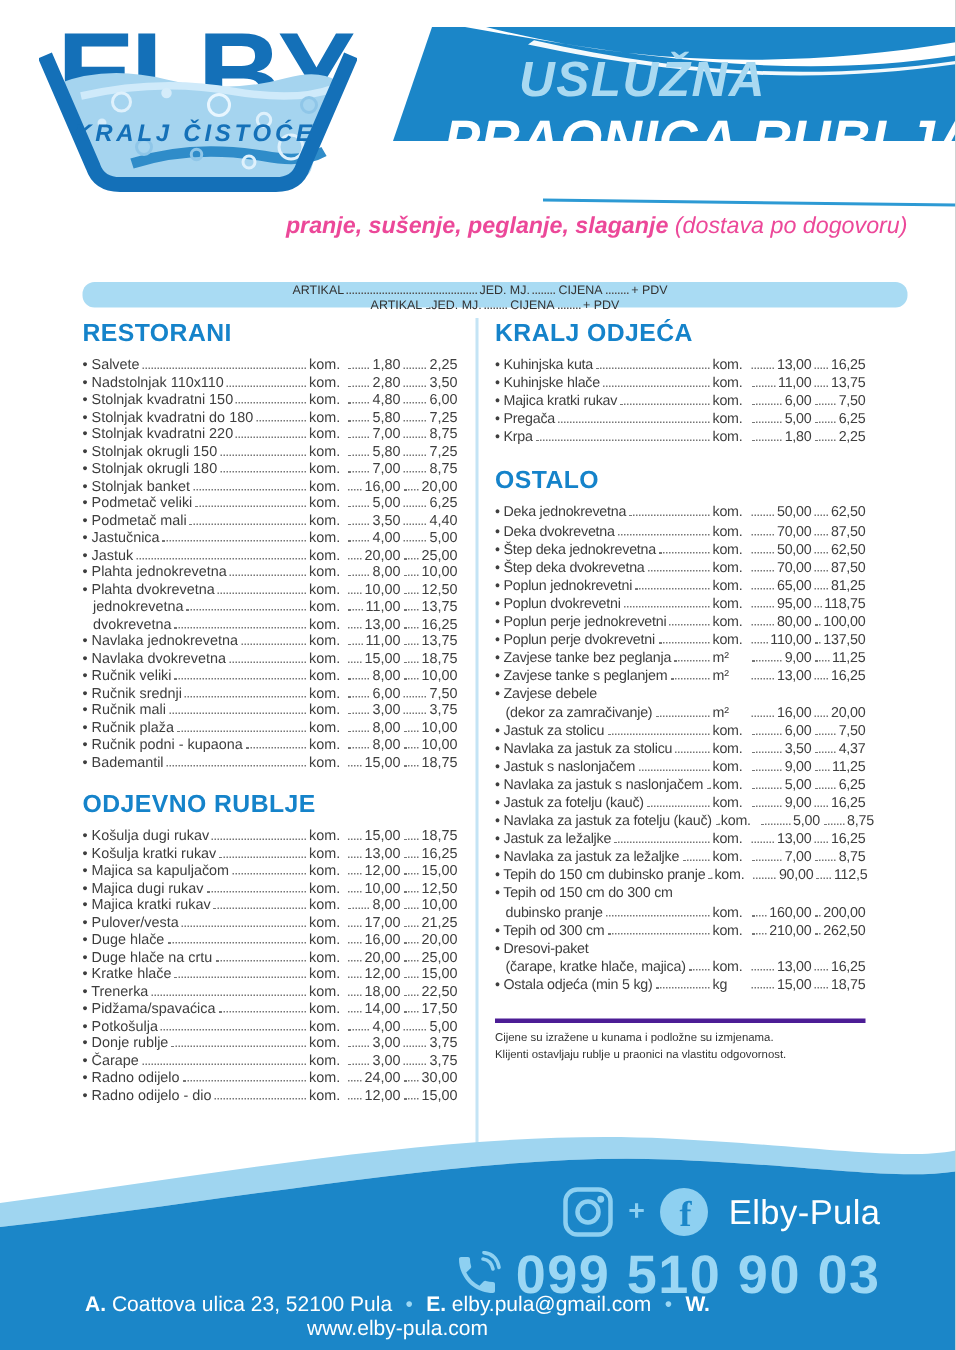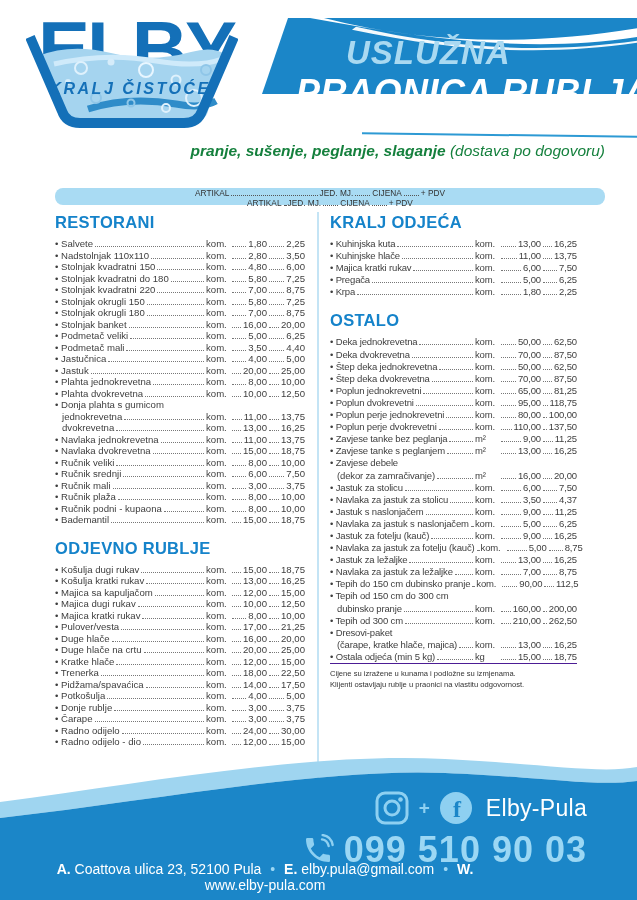--- a/index.html
+++ b/index.html
@@ -10,21 +10,21 @@
   .logo { position:absolute; left:26px; top:10px; width:212px; height:126px; }
   .banner { position:absolute; left:262px; top:18px; width:375px; height:76px;
             background:#1b86c8; clip-path:polygon(26px 0, 100% 0, 100% 100%, 0 100%); }
   .banner svg.swoosh { position:absolute; left:0; top:0; width:100%; height:100%; }
   .banner .t1 { position:absolute; left:84px; top:16px; font-size:33px; font-style:italic; font-weight:bold;
                 color:#a9d9f1; letter-spacing:1px; }
   .banner .t2 { position:absolute; left:34px; top:54px; font-size:36px; font-style:italic; font-weight:bold;
                 color:#ffffff; letter-spacing:0.5px; white-space:nowrap; }
   .accent-line { position:absolute; left:362px; top:134px; width:275px; height:2px; background:#2d9ad4;
                  transform:rotate(0.7deg); }
-  .services { position:absolute; right:32px; top:142px; font-size:15.5px; font-style:italic; color:#15803d;
+  .services { position:absolute; right:32px; top:142px; font-size:15.5px; font-style:italic; color:#ec4899;
               white-space:nowrap; }
   .services b { font-weight:bold; }
 
   
   .thead { position:absolute; left:55px; top:188px; width:550px; height:17px; background:#a9dbf3;
            border-radius:8px; display:flex; align-items:center; font-size:8.3px; color:#333;
            padding:0 8px;flex-direction:column; }
   .thead .half { display:flex; align-items:baseline; }
   .thead .half.l { width:250px; margin-right:20px; }
   .thead .half.r { flex:1; }
@@ -47,21 +47,21 @@
   .ld { flex:1 1 auto; min-width:2px; border-bottom:1.3px dotted #777; margin:0 2px 2px 2px; }
   .unit { flex:0 0 24px; }
   .zp { display:flex; align-items:baseline; flex:0 0 37px; }
   .zv { display:flex; align-items:baseline; flex:0 0 38px; }
   .col-right .zp { flex-basis:42px; }
   .col-right .zv { flex-basis:36px; }
   .zp .val, .zv .val { flex:0 0 auto; }
   .zp .ld, .zv .ld { flex:1 1 auto; }
 
   
-  .footnotes { border-top:1px solid #4c1d95; padding-top:5px; width:100%; }
+  .footnotes { margin-top:16px; border-top:3px solid #4c1d95; padding-top:5px; width:100%; }
   .footnotes div { font-size:7.6px; color:#333; line-height:10.5px; }
 
   
   .wave { position:absolute; left:0; top:752px; width:637px; height:148px; }
   .social { position:absolute; right:50px; top:790px; display:flex; align-items:center; gap:9px; }
   .social .plus { color:#8ed0f1; font-size:19px; font-weight:bold; }
   .social .label { color:#ffffff; font-size:23px; letter-spacing:0.3px; margin-left:4px; }
   .phone { position:absolute; right:50px; top:829px; display:flex; align-items:center; gap:10px; }
   .phone .num { color:#9bd7f4; font-size:36px; font-weight:bold; letter-spacing:1px; }
   .address { position:absolute; left:30px; top:861px; width:470px; text-align:center; color:#ffffff;
@@ -305,23 +305,20 @@
         <span class="unit">kom.</span>
         <span class="zp">
           <span class="ld"></span>
           <span class="val">10,00</span>
         </span>
         <span class="zv">
           <span class="ld"></span>
           <span class="val">12,50</span>
         </span>
       </div>
-      <div class="prow">
-        <span class="nm">• Donja plahta s gumicom</span>
-      </div>
       <div class="prow indent">
         <span class="nm">jednokrevetna</span>
         <span class="ld"></span>
         <span class="unit">kom.</span>
         <span class="zp">
           <span class="ld"></span>
           <span class="val">11,00</span>
         </span>
         <span class="zv">
           <span class="ld"></span>

